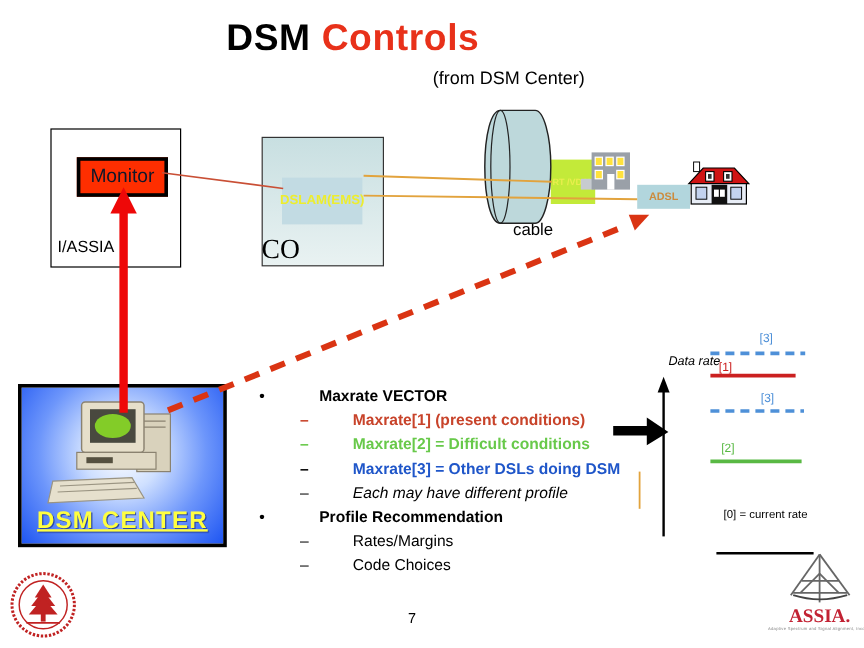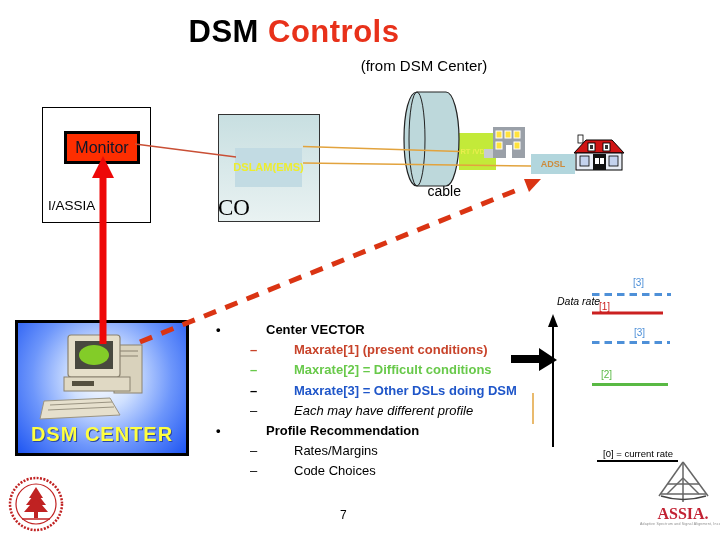--- a/index.html
+++ b/index.html
@@ -29,41 +29,41 @@
           display:flex;flex-direction:row;align-items:center;justify-content:center;
           font-size:7.5px;font-weight:bold;color:#e9ee4d;line-height:1.2;}
   .adsl-box{left:531px;top:154px;width:44px;height:20px;background:#b2d6dd;
             display:flex;align-items:center;justify-content:center;
             font-size:9px;font-weight:bold;color:#cc8b3d;}
 
   
   .dsm-box{left:15px;top:320px;width:168px;height:130px;border:3px solid #000;
            background:radial-gradient(circle at 50% 42%, #ffffff 0%, #cfe0ff 28%, #6d96fb 62%, #1e55f2 100%);}
   .dsm-label{left:0;bottom:7px;width:100%;text-align:center;font-size:20px;font-weight:800;
-             color:#ffff40;text-shadow:1px 1px 0 #2a47a8;letter-spacing:1px;}
+             color:#ffff40;text-shadow:1px 1px 0 #2a47a8;letter-spacing:1px;text-decoration:underline;}
 
   
   .brow{position:absolute;font-size:13px;white-space:nowrap;}
   .mk1{position:absolute;left:216px;}
   .mk2{position:absolute;left:250px;}
   .tx1{position:absolute;left:266px;}
   .tx2{position:absolute;left:294px;}
   .b-bold{font-weight:bold;}
   .b-red{color:#c8432a;}
   .b-green{color:#68c94a;}
   .b-blue{color:#1f56c9;}
   .b-italic{font-style:italic;}
 
   
   .rc-lab{position:absolute;font-size:10px;}
   .rc-blue{color:#4e90d8;}
   .rc-red{color:#cb2020;}
   .rc-green{color:#59b944;}
   .datarate{left:538px;top:295px;font-size:10.5px;font-style:italic;margin-left:19px;}
-  .l0rate{left:603px;top:448px;font-size:9.5px;}
+  .l0rate{left:603px;top:424px;font-size:9.5px;}
 
   .pagenum{left:340px;top:508px;font-size:12px;}
 
   
   .assia-name{left:648px;top:505px;width:70px;text-align:center;
               font-family:"Liberation Serif",serif;font-weight:bold;font-size:16px;color:#c22233;}
   .assia-tag{left:640px;top:522px;width:84px;text-align:center;font-size:3.5px;color:#8a8a8a;
              letter-spacing:0.2px;white-space:nowrap;overflow:hidden;}
 
   svg.overlay{position:absolute;left:0;top:0;width:720px;height:540px;pointer-events:none;}
@@ -111,21 +111,21 @@
       <rect x="54" y="58" width="22" height="5" fill="#55503f"></rect>
       <polygon points="26,78 92,75 102,92 22,96" fill="#e6e0cd" stroke="#9a9482" stroke-width="1"></polygon>
       <line x1="32" y1="82" x2="94" y2="79" stroke="#9a9482" stroke-width="1"></line>
       <line x1="30" y1="87" x2="96" y2="84" stroke="#9a9482" stroke-width="1"></line>
     </svg>
     <div class="abs dsm-label">DSM CENTER</div>
   </div>
 
   <div class="brow" style="top:322px">
       <span class="mk1 b-bold">•</span>
-      <span class="tx1 b-bold">Center VECTOR</span>
+      <span class="tx1 b-bold">Maxrate VECTOR</span>
     </div>
   <div class="brow" style="top:342px">
       <span class="mk2 b-bold b-red">–</span>
       <span class="tx2 b-bold b-red">Maxrate[1] (present conditions)</span>
     </div>
   <div class="brow" style="top:362px">
       <span class="mk2 b-bold b-green">–</span>
       <span class="tx2 b-bold b-green">Maxrate[2] = Difficult conditions</span>
     </div>
   <div class="brow" style="top:383px">

